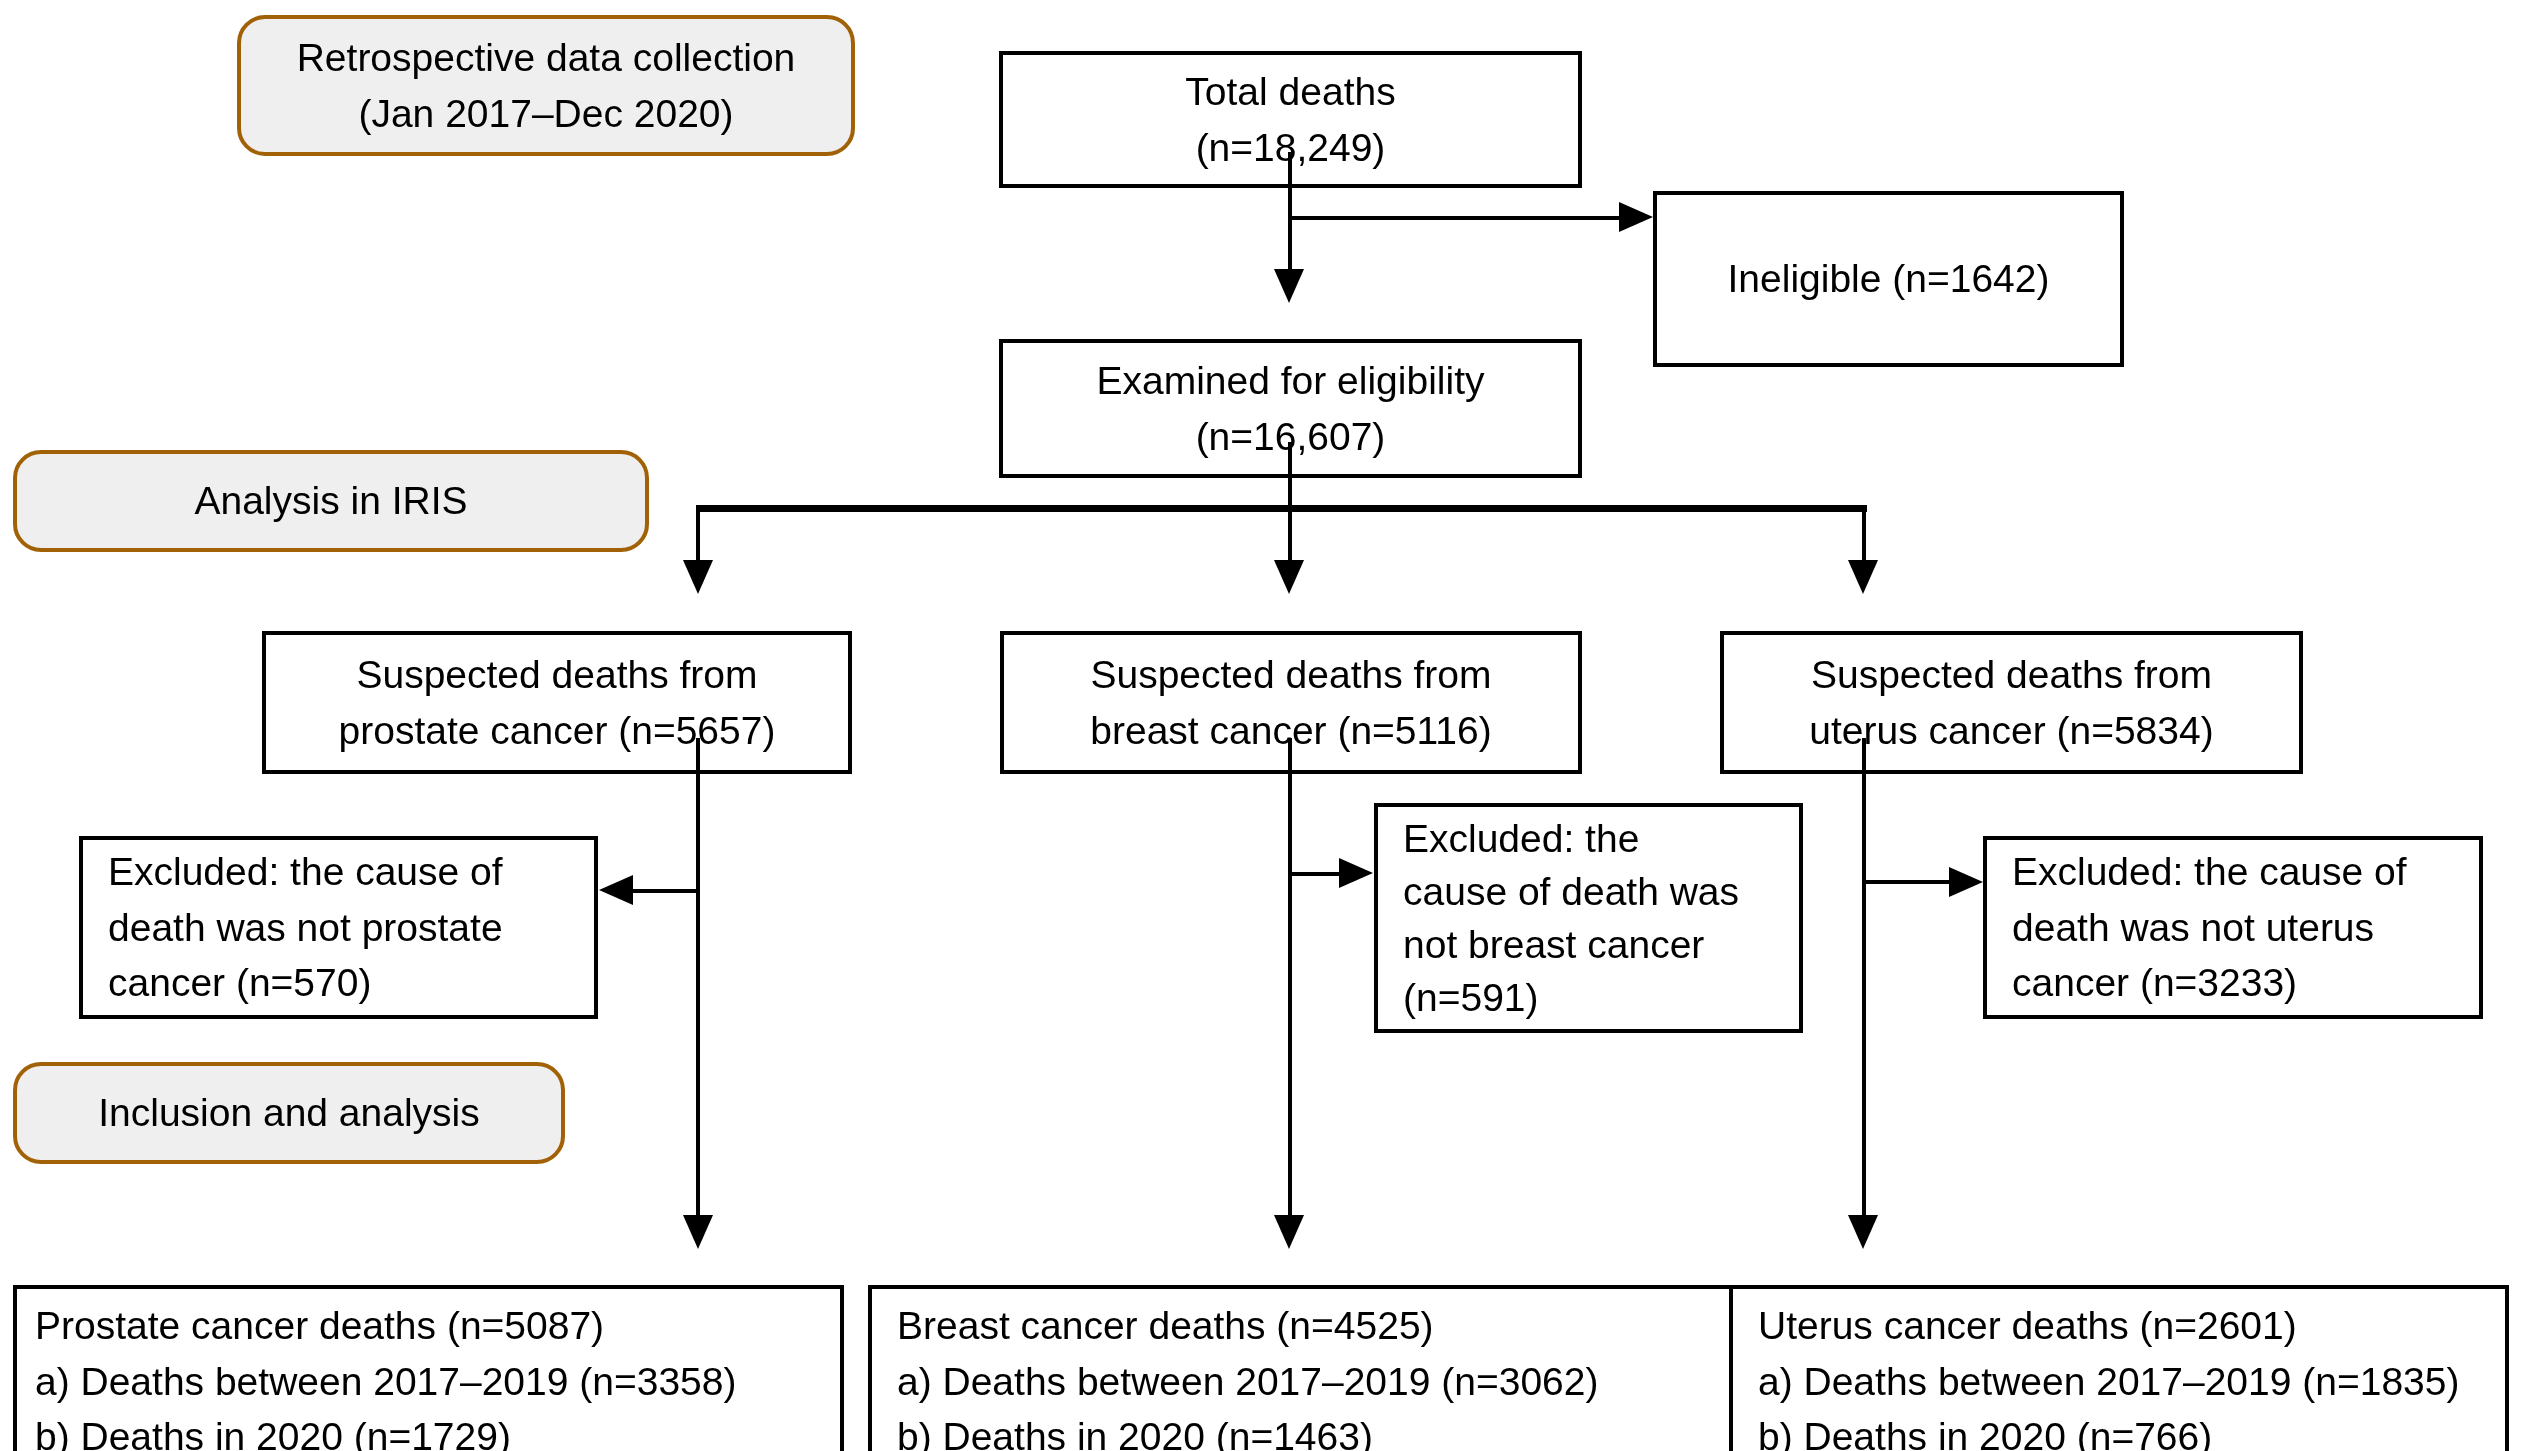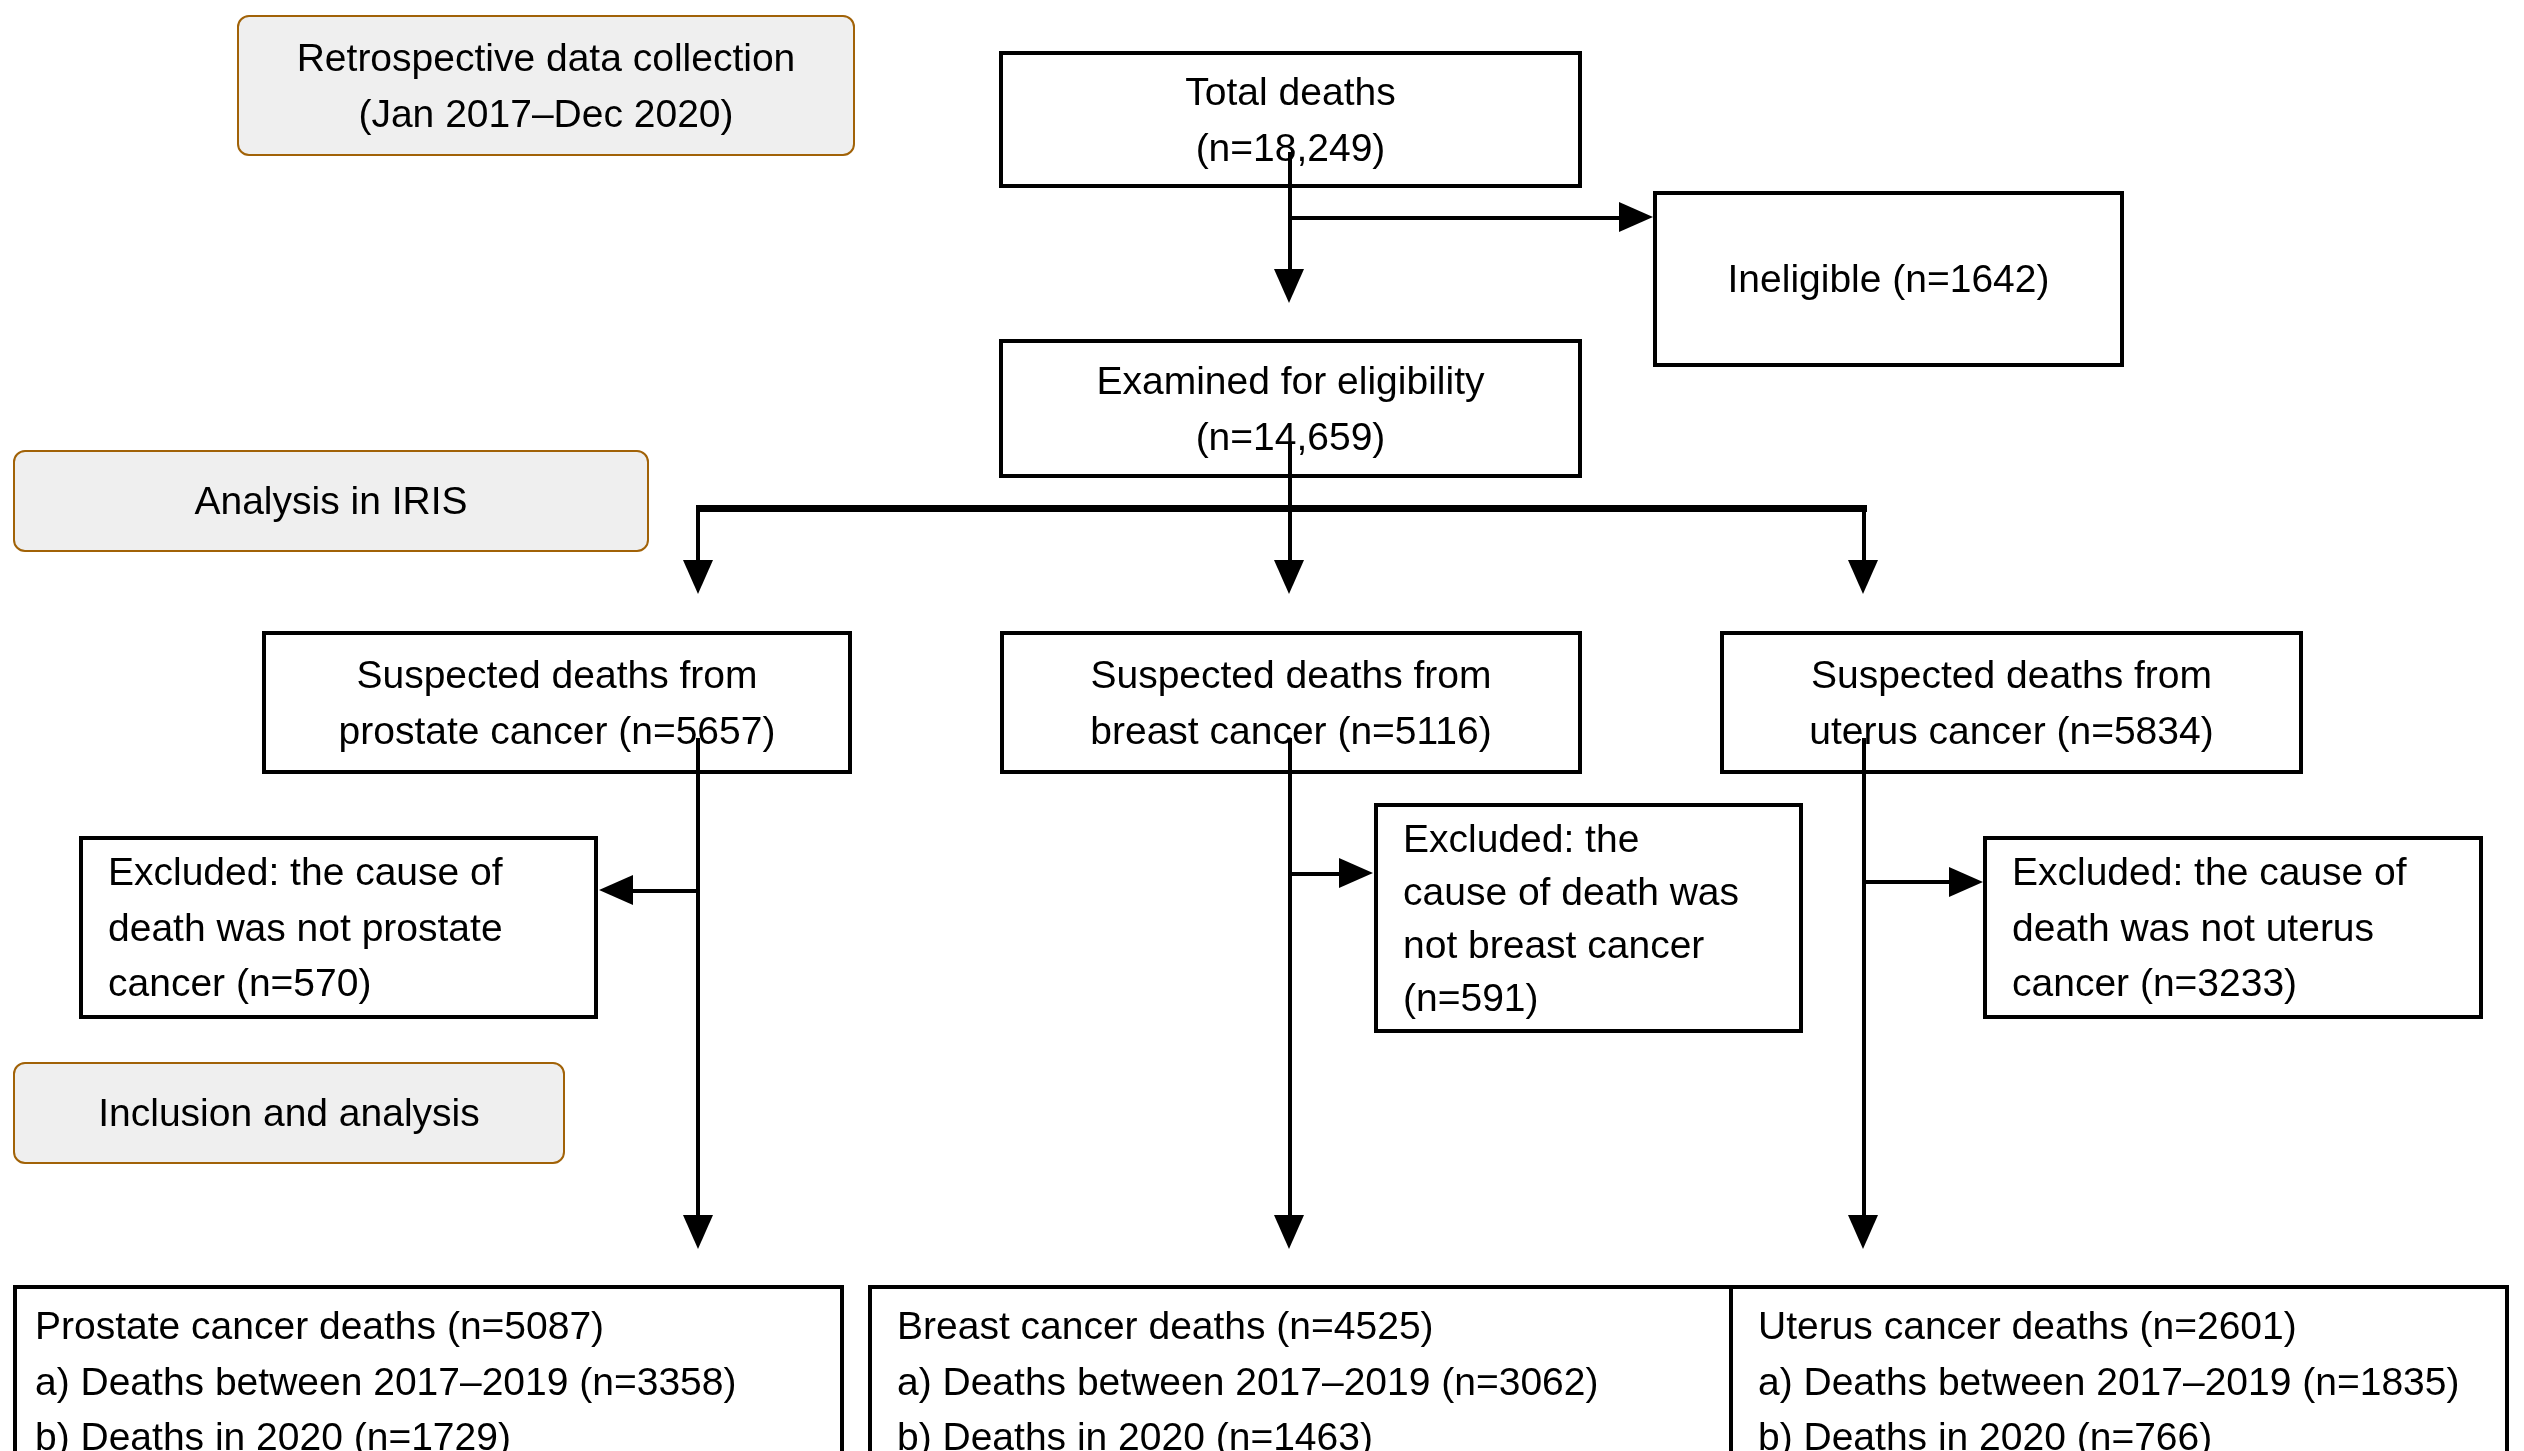--- a/index.html
+++ b/index.html
@@ -29,22 +29,22 @@
     font-size: 39px;
     line-height: 1.42;
     white-space: pre-line;
     color: #000000;
     margin-top: 36px;
   }
   .stage {
     position: absolute;
     box-sizing: border-box;
     background: #efefef;
-    border: 2px solid #a16207;
-    border-radius: 12px;
+    border: 4px solid #a16207;
+    border-radius: 28px;
     display: flex;
     align-items: center;
     justify-content: center;
     text-align: center;
     font-size: 39px;
     line-height: 1.42;
     white-space: pre-line;
     color: #000000;
   }
   .left-align {
@@ -92,21 +92,21 @@
   <div class="stage" style="left:13px; top:450px; width:636px; height:102px;">Analysis in IRIS</div>
 
   <div class="stage" style="left:13px; top:1062px; width:552px; height:102px;">Inclusion and analysis</div>
 
   <div class="node" style="left:999px; top:15px; width:583px; height:137px;">Total deaths
 (n=18,249)</div>
 
   <div class="node" style="left:1653px; top:155px; width:471px; height:176px;">Ineligible (n=1642)</div>
 
   <div class="node" style="left:999px; top:303px; width:583px; height:139px;">Examined for eligibility
-(n=14,659)</div>
+(n=16,607)</div>
 
   <div class="node" style="left:262px; top:595px; width:590px; height:143px;">Suspected deaths from
 prostate cancer (n=5657)</div>
 
   <div class="node" style="left:1000px; top:595px; width:582px; height:143px;">Suspected deaths from
 breast cancer (n=5116)</div>
 
   <div class="node" style="left:1720px; top:595px; width:583px; height:143px;">Suspected deaths from
 uterus cancer (n=5834)</div>
 

